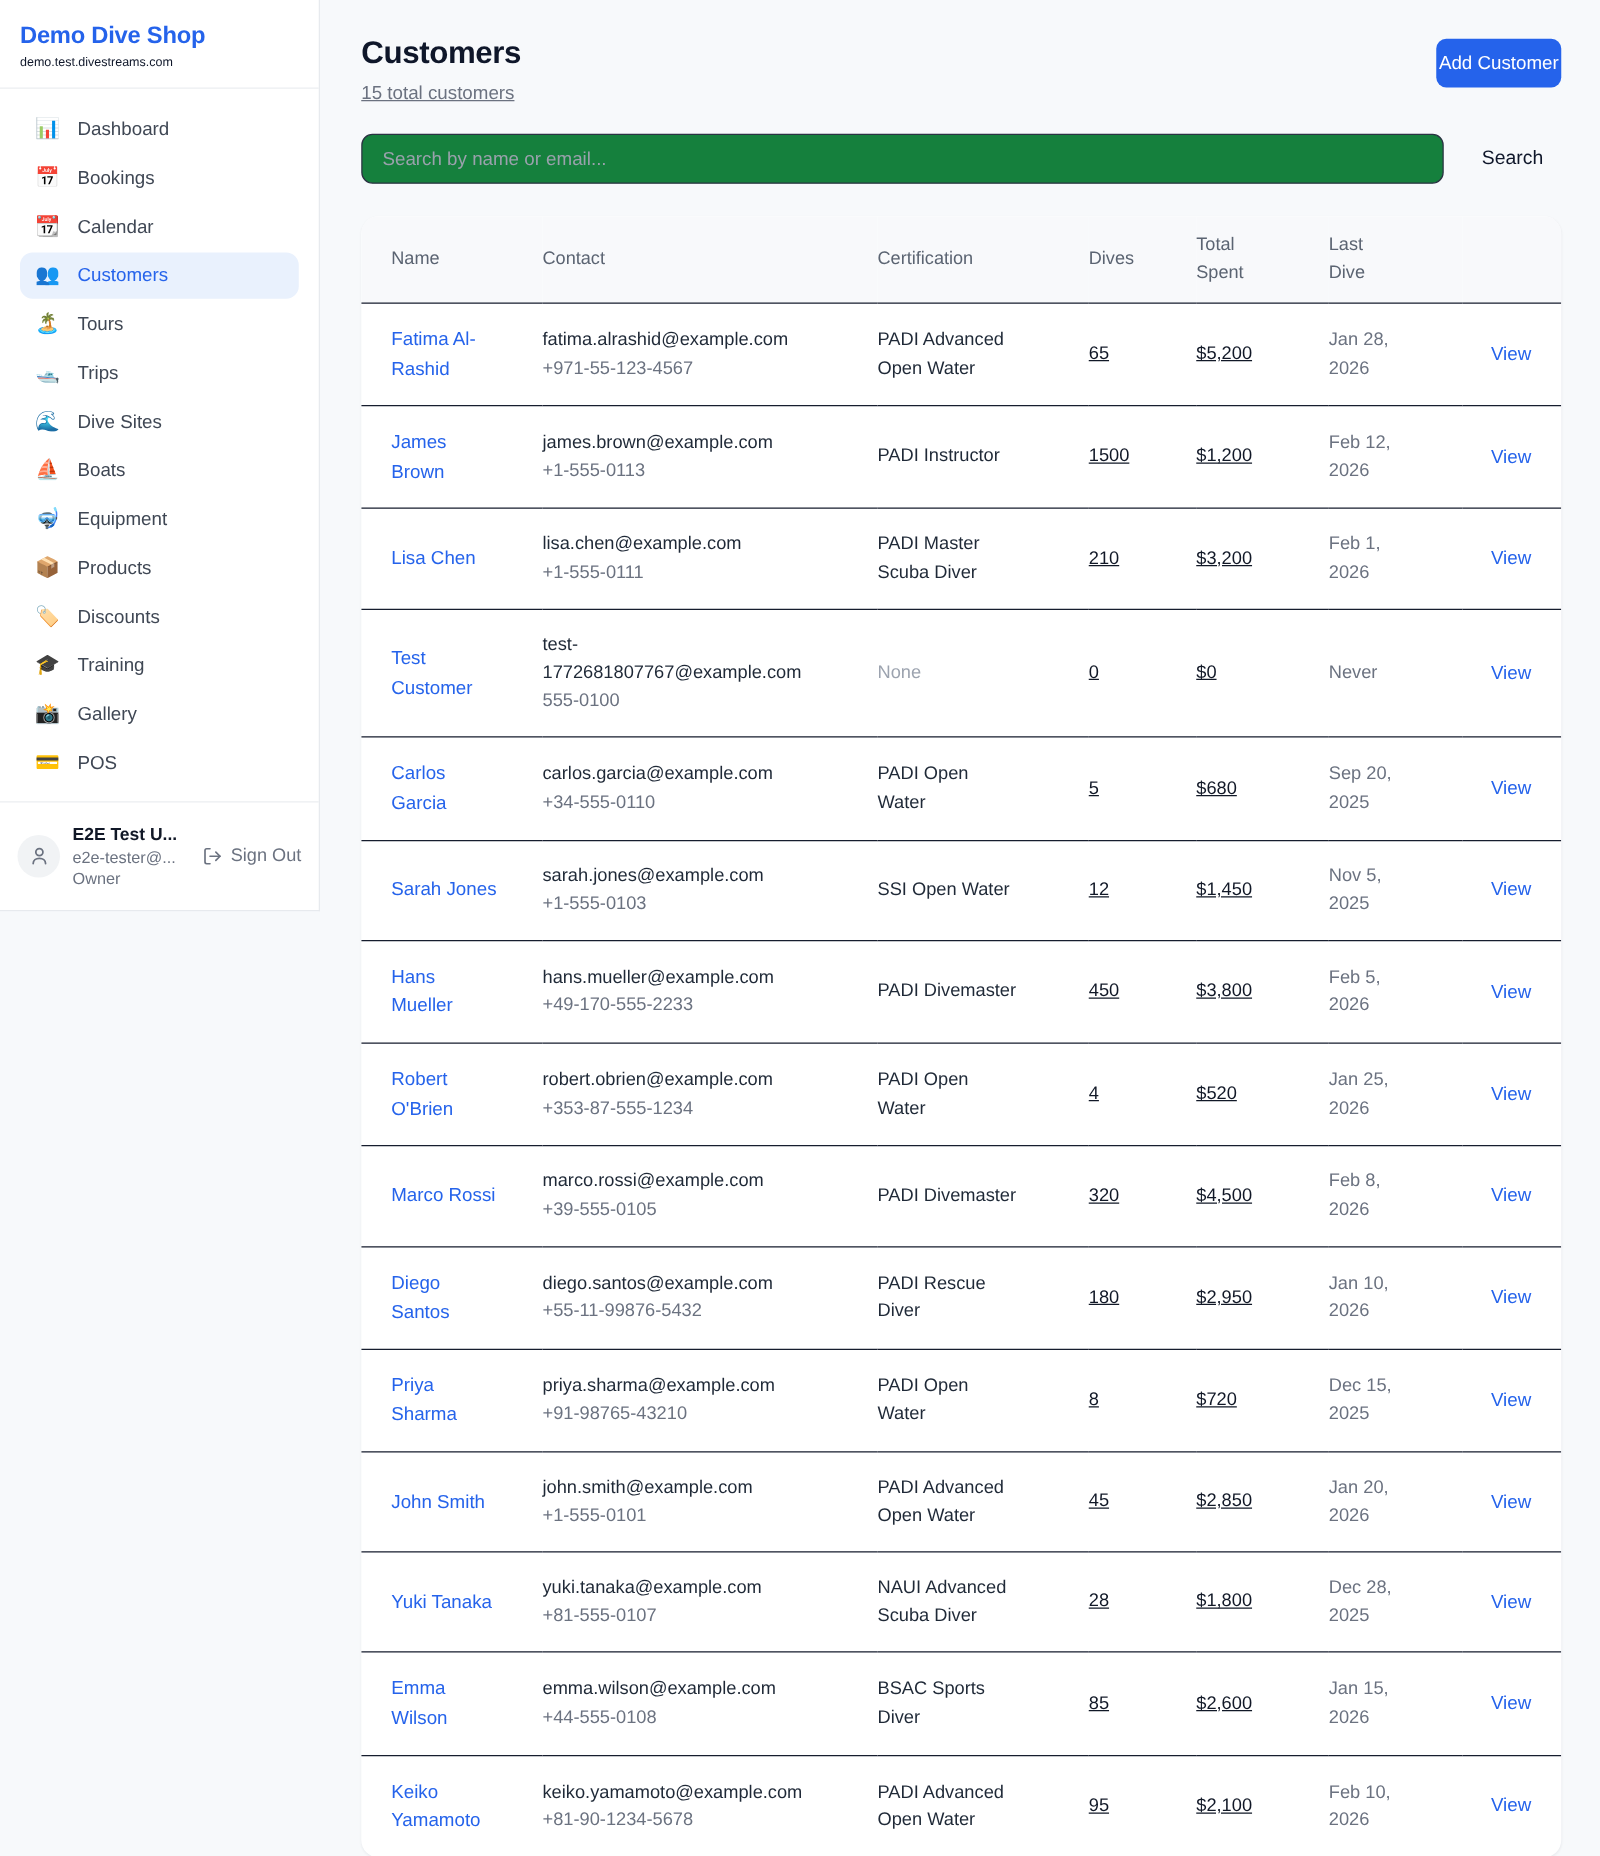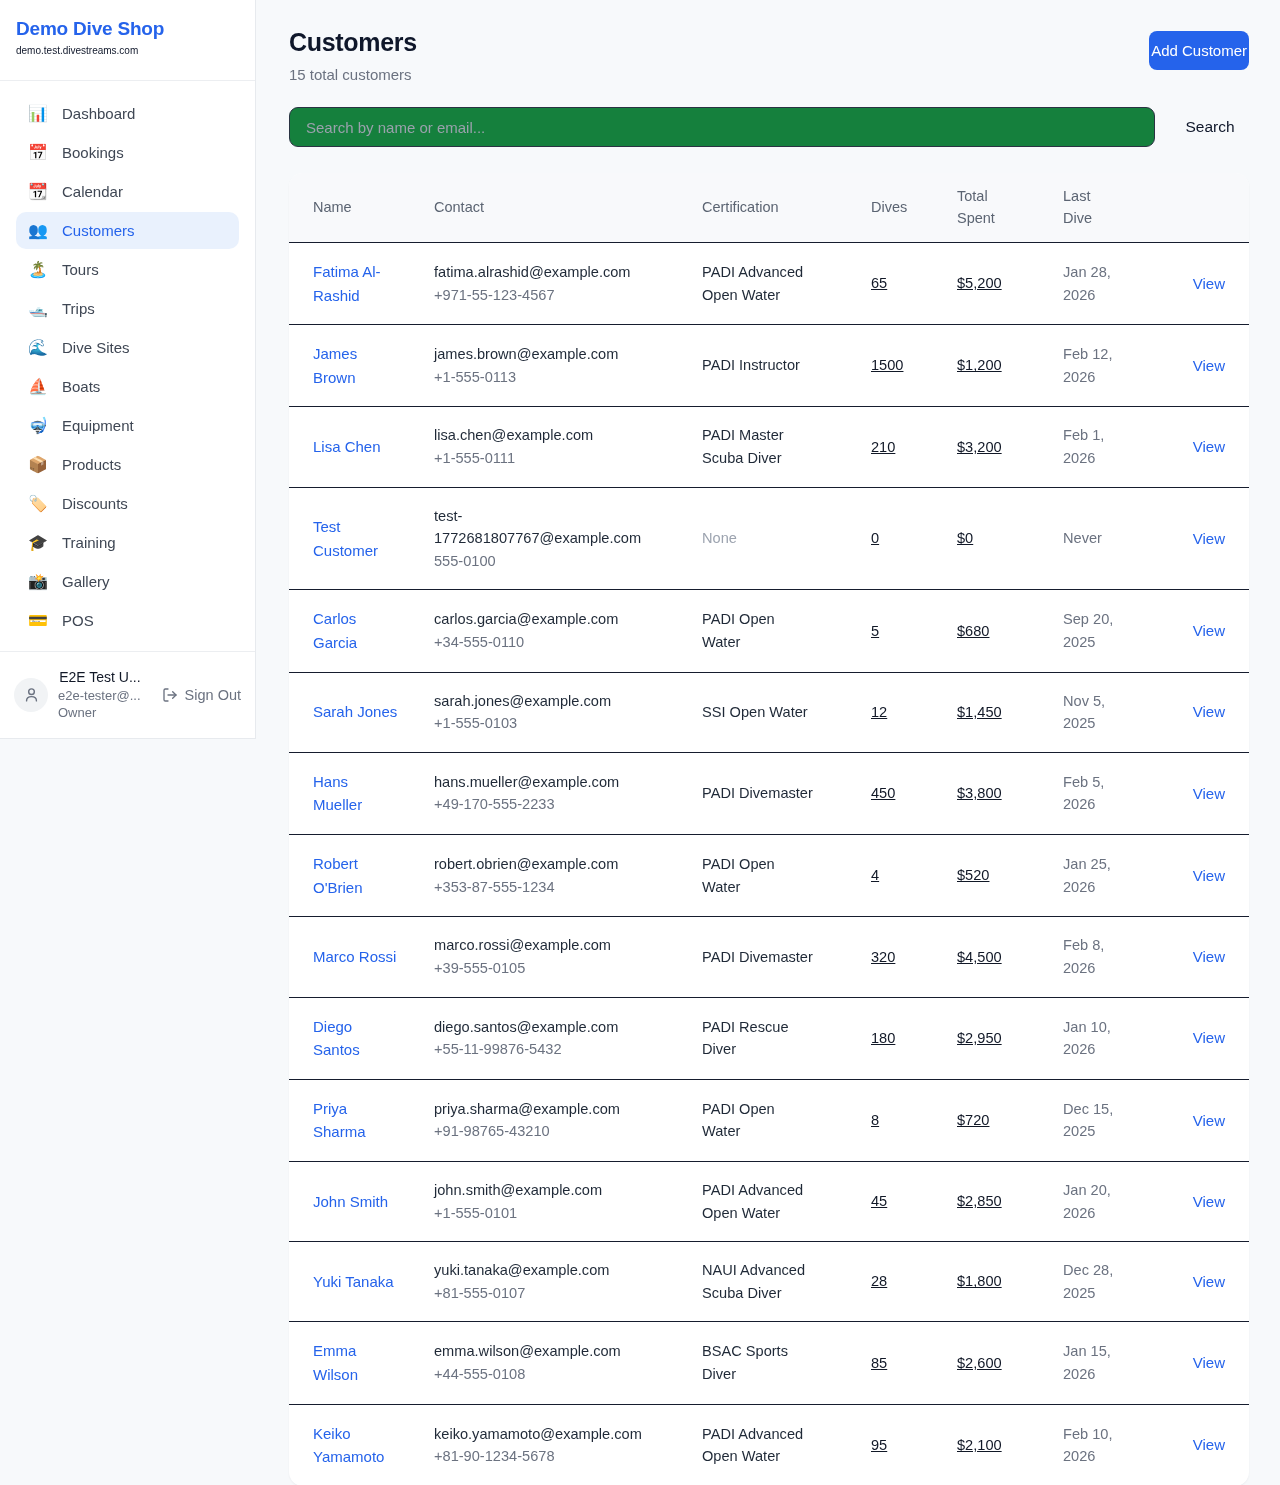--- a/index.html
+++ b/index.html
@@ -13,21 +13,21 @@
   .app { display: flex; align-items: flex-start; min-height: 1485px; }
 
   
   .sidebar {
     width: 256px;
     flex: 0 0 256px;
     background: #ffffff;
     border-right: 1px solid #e7eaee;
     border-bottom: 1px solid #e7eaee;
   }
-  .brand-block { padding: 18px 16px 24px 16px; border-bottom: 1px solid #eceef1; }
+  .brand-block { padding: 18px 16px 14px 16px; border-bottom: 1px solid #eceef1; }
   .brand-title { color: #2563eb; font-size: 19px; font-weight: 700; letter-spacing: -0.2px; }
   .brand-domain { color: #0f172a; font-size: 10px; margin-top: 5px; }
   .nav { padding: 14px 16px 10px 16px; }
   .nav-item {
     display: flex; align-items: center; gap: 14px;
     padding: 10px 12px; border-radius: 10px;
     color: #3f4754; font-size: 15px; text-decoration: none;
     margin-bottom: 2px; cursor: pointer;
   }
   .nav-item.active { background: #e9f1fd; color: #2563eb; font-weight: 500; }
@@ -35,33 +35,33 @@
   .user-block {
     border-top: 1px solid #eceef1;
     padding: 16px 14px; display: flex; align-items: center; gap: 10px;
   }
   .avatar {
     width: 34px; height: 34px; border-radius: 50%;
     background: #f1f3f5; color: #6b7280;
     display: flex; align-items: center; justify-content: center; flex: 0 0 34px;
   }
   .user-info { line-height: 1.35; min-width: 0; }
-  .user-name { font-size: 14px; font-weight: 400; color: #111827; text-align: right; }
+  .user-name { font-size: 14px; font-weight: 700; color: #111827; text-align: right; }
   .user-email, .user-role { font-size: 13px; color: #6b7280; }
   .signout-btn {
     margin-left: auto; display: flex; align-items: center; gap: 7px;
     background: none; border: none; color: #6b7280;
     font-family: inherit; font-size: 14.5px; cursor: pointer; white-space: nowrap;
   }
 
   
   .main { flex: 1; padding: 28px 31px 33px 33px; min-width: 0; }
   .page-header { display: flex; justify-content: space-between; align-items: flex-start; }
   .page-title { font-size: 25px; font-weight: 700; color: #0f172a; letter-spacing: -0.3px; }
-  .page-subtitle { font-size: 15px; color: #6b7280; margin-top: 9px; }
+  .page-subtitle { font-size: 15px; color: #6b7280; margin-top: 9px; text-decoration: underline; }
   .add-btn {
     background: #2563eb; color: #ffffff; border: none; border-radius: 8px;
     font-family: inherit; font-size: 15px; font-weight: 500;
     padding: 11px 2px; cursor: pointer; margin-top: 3px;
   }
 
   .search-row { display: flex; align-items: center; margin-top: 24px; }
   .search-input {
     flex: 1; height: 40px; background: #15803d;
     border: 1.5px solid #2a3342; border-radius: 9px;

